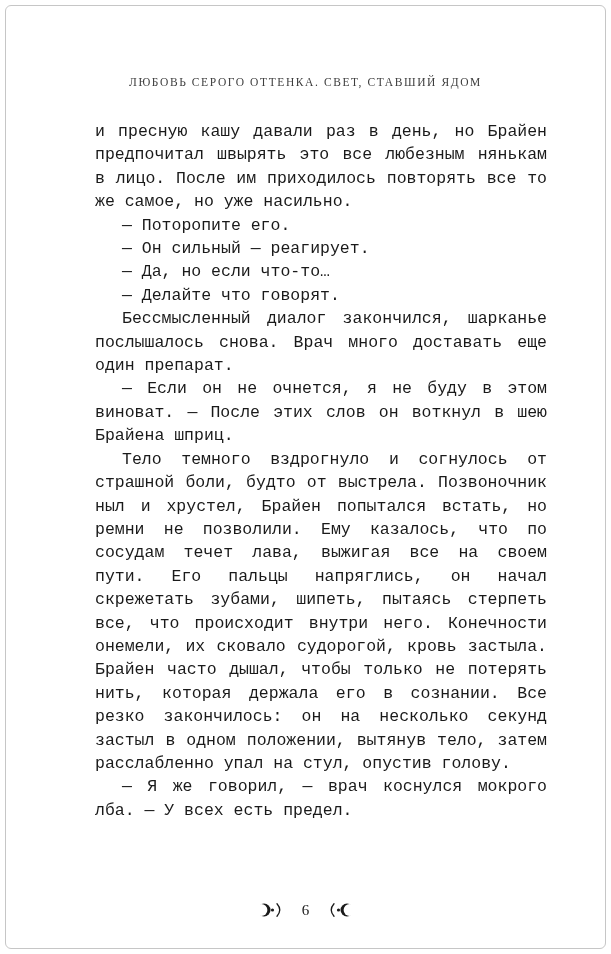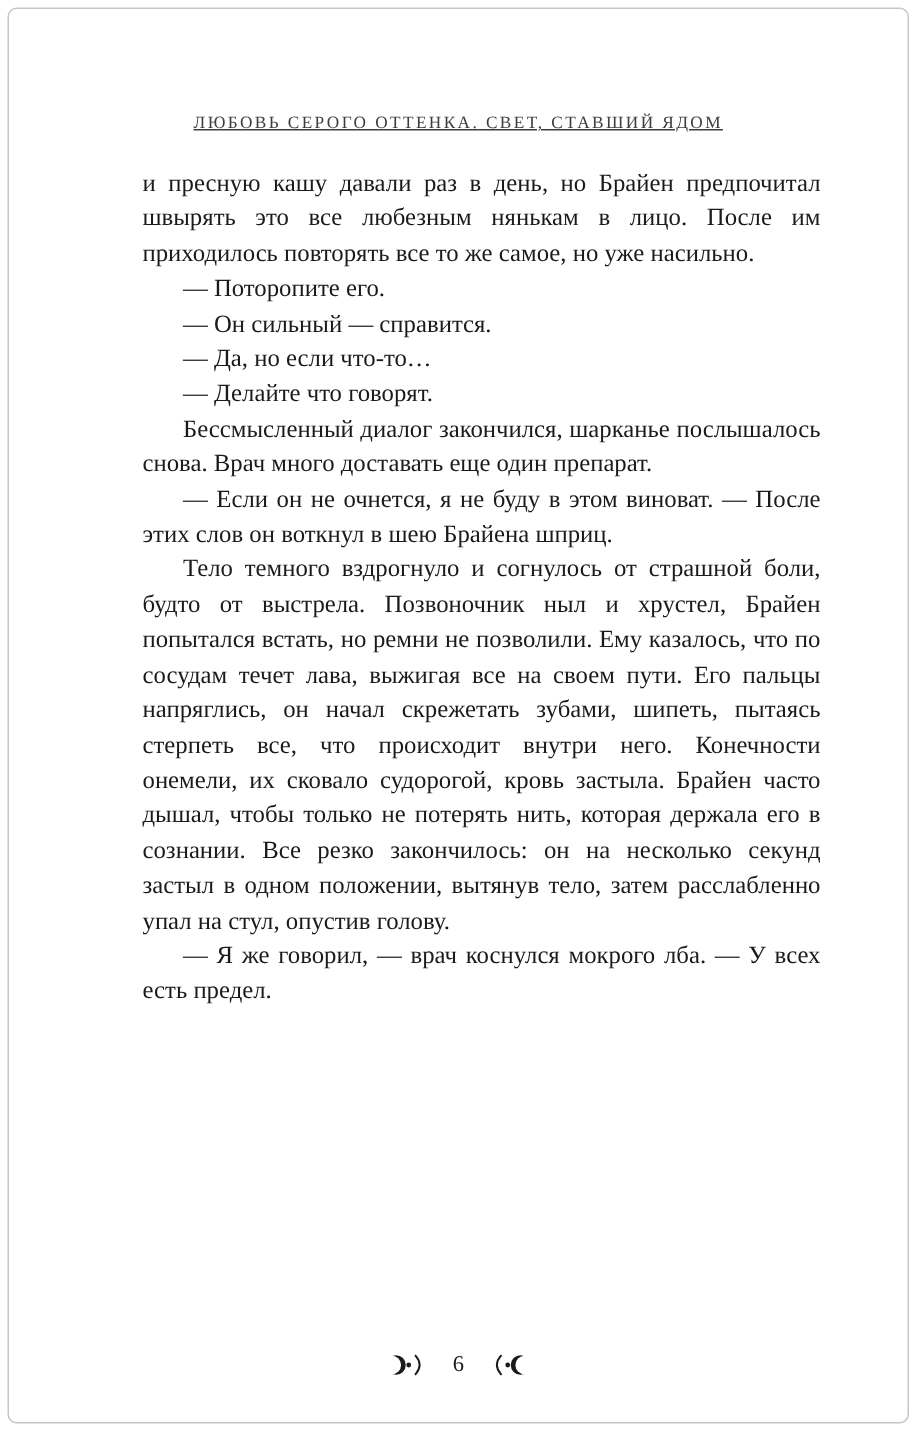--- a/index.html
+++ b/index.html
@@ -29,27 +29,27 @@
   .running-header {
     position: absolute;
     top: 76px;
     left: 0;
     width: 100%;
     text-align: center;
     font-size: 11.5px;
     letter-spacing: 1.6px;
     color: #3d3d3d;
     font-family: "Liberation Serif", "DejaVu Serif", serif;
-    text-decoration: underline;
   }
   .body-text {
     position: absolute;
-    top: 110px;
+    top: 120px;
     left: 95px;
     width: 452px;
+    font-family: Liberation Mono, monospace;
   }
   .para {
     margin: 0;
     font-size: 16.5px;
     line-height: 23.4px;
     text-align: justify;
     color: #1a1a1a;
   }
   .para.indent {
     text-indent: 27px;
@@ -80,21 +80,21 @@
 
 <div class="page">
 
   <div class="page-frame"></div>
 
   <div class="running-header">ЛЮБОВЬ СЕРОГО ОТТЕНКА. СВЕТ, СТАВШИЙ ЯДОМ</div>
 
   <div class="body-text">
       <p class="para">и пресную кашу давали раз в день, но Брайен предпочитал швырять это все любезным нянькам в лицо. После им приходилось повторять все то же самое, но уже насильно.</p>
       <p class="para indent">— Поторопите его.</p>
-      <p class="para indent">— Он сильный — справится.</p>
+      <p class="para indent">— Он сильный — реагирует.</p>
       <p class="para indent">— Да, но если что-то…</p>
       <p class="para indent">— Делайте что говорят.</p>
       <p class="para indent">Бессмысленный диалог закончился, шарканье послышалось снова. Врач много доставать еще один препарат.</p>
       <p class="para indent">— Если он не очнется, я не буду в этом виноват. — После этих слов он воткнул в шею Брайена шприц.</p>
       <p class="para indent">Тело темного вздрогнуло и согнулось от страшной боли, будто от выстрела. Позвоночник ныл и хрустел, Брайен попытался встать, но ремни не позволили. Ему казалось, что по сосудам течет лава, выжигая все на своем пути. Его пальцы напряглись, он начал скрежетать зубами, шипеть, пытаясь стерпеть все, что происходит внутри него. Конечности онемели, их сковало судорогой, кровь застыла. Брайен часто дышал, чтобы только не потерять нить, которая держала его в сознании. Все резко закончилось: он на несколько секунд застыл в одном положении, вытянув тело, затем расслабленно упал на стул, опустив голову.</p>
       <p class="para indent">— Я же говорил, — врач коснулся мокрого лба. — У всех есть предел.</p>
     </div>
 
   <div class="page-footer">
     <span class="ornament">

